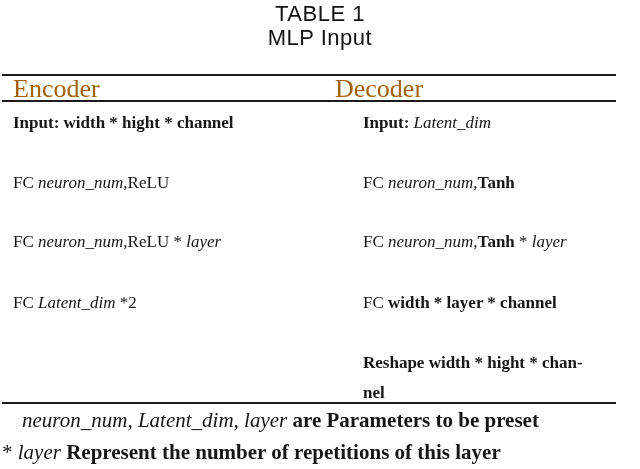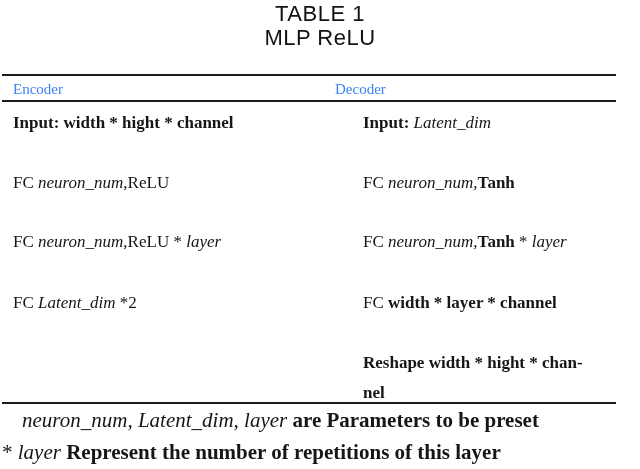--- a/index.html
+++ b/index.html
@@ -30,23 +30,23 @@
     width: 636px;
     height: 2px;
     background: #1c1c1c;
   }
   .rule-top    { top: 74px; }
   .rule-header { top: 100px; }
   .rule-bottom { top: 402px; }
   .col-header {
     position: absolute;
     top: 77px;
-    font-size: 15px;
+    font-size: 26px;
     line-height: 24px;
-    color: #3b82f6;
+    color: #a16207;
   }
   .col-header.enc { left: 13px; }
   .col-header.dec { left: 335px; text-align: center; }
   .cell {
     position: absolute;
     font-size: 17px;
     line-height: 30px;
     white-space: normal;
   }
   .cell.enc { left: 13px;  width: 308px; }
@@ -69,21 +69,21 @@
   .seg-italic  { font-style: italic; font-weight: 400; }
   .seg-bold    { font-style: normal; font-weight: 700; }
 </style>
 </head>
 <body>
 
 <div class="page">
 
   <div class="caption">
     <div>TABLE 1</div>
-    <div>MLP ReLU</div>
+    <div>MLP Input</div>
   </div>
 
   <div class="rule rule-top"></div>
 
   <div class="col-header enc">Encoder</div>
   <div class="col-header dec">Decoder</div>
 
   <div class="rule rule-header"></div>
 
   <div class="cell enc row-1"><span class="seg-bold">Input: width * hight * channel</span></div>

